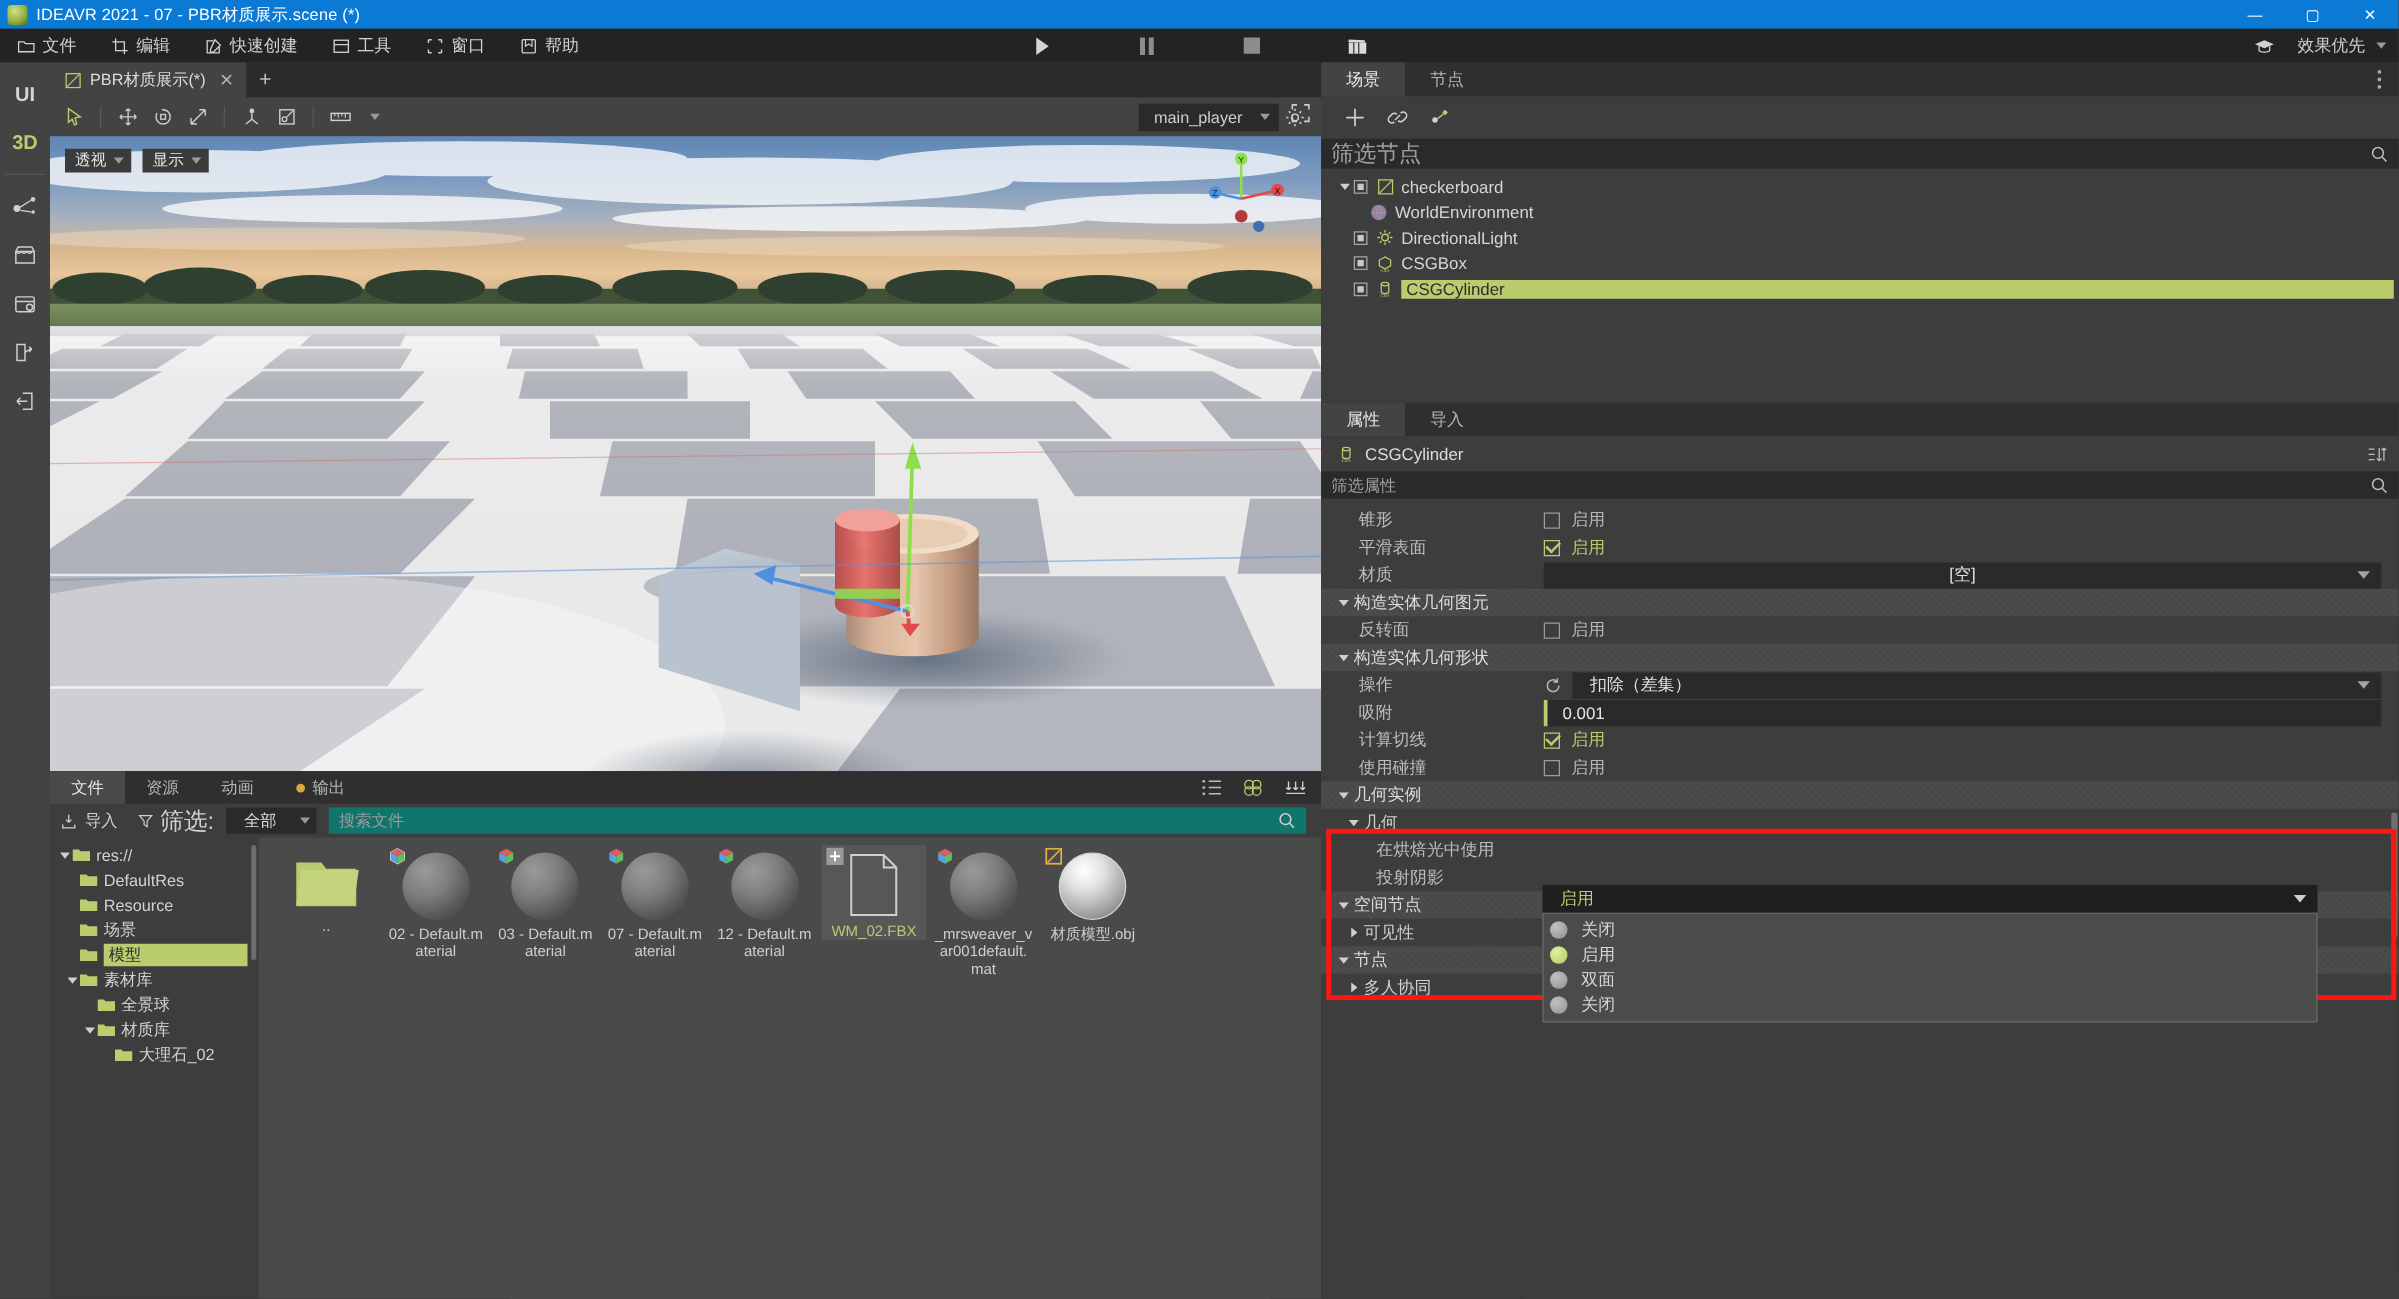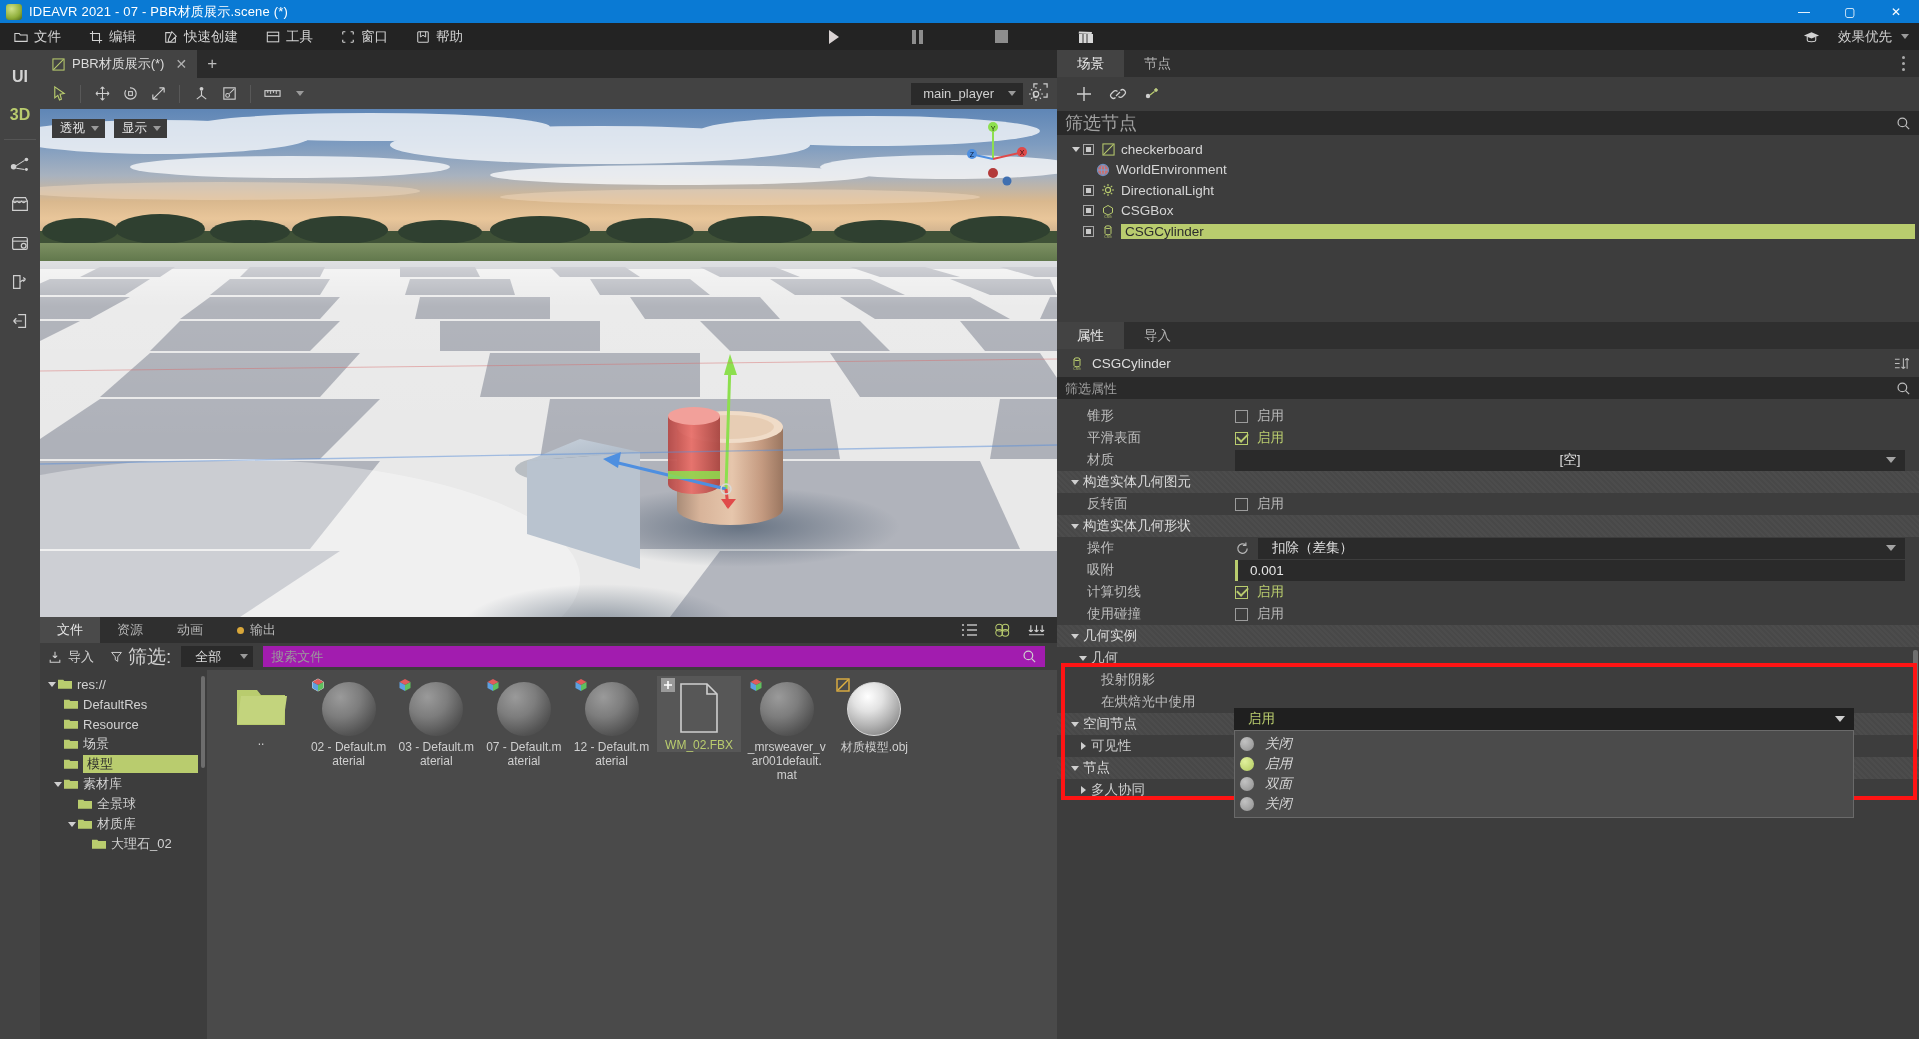--- a/index.html
+++ b/index.html
@@ -111,21 +111,21 @@
   .filepanel { position: absolute; left: 0; right: 0; bottom: 0; top: 567px; background: #3d3d3d; }
   .fp-tabs { height: 26px; background: #2f2f2f; display: flex; align-items: flex-end; }
   .fp-tab { height: 26px; padding: 0 17px; display: flex; align-items: center; gap: 6px; font-size: 13px; color: #b6b6b6; }
   .fp-tab.active { background: #4a4a4a; color: #e6e6e6; }
   .fp-tabs .right { margin-left: auto; display: flex; align-items: center; gap: 17px; padding-right: 12px; height: 26px; }
   .fp-toolbar { height: 27px; background: #3d3d3d; display: flex; align-items: center; gap: 10px; padding-left: 8px; }
   .fp-imp { display: flex; align-items: center; gap: 6px; font-size: 13px; color: #d0d0d0; }
   .fp-filter-lbl { display: flex; align-items: center; gap: 5px; font-size: 19px; color: #d0d0d0; margin-left: 6px; justify-content: space-between; }
   .fp-filter-sel { background: #2a2a2a; height: 21px; width: 72px; display: flex; align-items: center;
     justify-content: space-between; padding: 0 5px 0 14px; font-size: 13px; color: #dedede; }
-  .fp-search { flex: 1; margin-right: 12px; background: #a21caf; height: 21px; display: flex; align-items: center;
+  .fp-search { flex: 1; margin-right: 12px; background: #0f766e; height: 21px; display: flex; align-items: center;
     padding: 0 8px; position: relative; }
   .fp-search input { background: transparent; border: 0; outline: 0; color: #d8d8d8; font-size: 13px;
     font-family: inherit; width: 100%; }
   .fp-search input::placeholder { color: #9b9b9b; }
 
   .fp-body { position: absolute; top: 53px; left: 0; right: 0; bottom: 0; display: flex; }
   .fp-tree { width: 167px; background: #3d3d3d; padding-top: 4px; position: relative; overflow: hidden; }
   .tree-row { height: 20px; display: flex; align-items: center; font-size: 13px; color: #d2d2d2; white-space: nowrap; }
   .tree-row .tw { width: 12px; display:flex; align-items:center; justify-content:center; }
   .tree-row.sel > .lbl { background: #b9cc6e; color: #2b2b2b; padding: 0 4px; }
@@ -205,21 +205,21 @@
   .revert { margin-right: 8px; }
 
   
   .redbox { position: absolute; border: 4px solid #ff1414; pointer-events: none; z-index: 40; }
 
   
   .ddpop { position: absolute; z-index: 60; }
   .ddpop .ddhead { height: 22px; background: #1f1f1f; display: flex; align-items: center;
     padding: 0 8px 0 14px; color: #b9cc6e; font-size: 13.5px; position: relative; }
   .ddpop .ddhead .dn { position: absolute; right: 9px; width:0;height:0;border-left:5px solid transparent;border-right:5px solid transparent;border-top:6px solid #cfcfcf; }
-  .ddpop .ddlist { background: #4b4b4b; border: 1px solid #6a6a6a; padding: 3px 0; font-style: italic; }
+  .ddpop .ddlist { background: #4b4b4b; border: 1px solid #6a6a6a; padding: 3px 0; }
   .ddopt { height: 20px; display: flex; align-items: center; padding-left: 5px; font-size: 13.5px; color: #d6d6d6; }
   .radio { width: 14px; height: 14px; border-radius: 50%; margin-right: 11px; flex: 0 0 auto;
     background: radial-gradient(circle at 35% 32%, #c2c2c2, #8f8f8f); }
   .radio.on { background: radial-gradient(circle at 35% 32%, #e0f09c, #b1c95f); }
 
   .panel-scroll { position: absolute; right: 1px; width: 5px; background: #6e6e6e; border-radius: 2px; }
   svg { display: block; }
 </style>
 </head>
 <body>
@@ -1157,26 +1157,26 @@
         <span class="tri-d"></span>
         <span>几何实例</span>
       </div>
 
       <div class="p-sub">
         <span class="tri-d2"></span>
         <span>几何</span>
       </div>
 
       <div class="p-row">
+        <div class="p-lbl" style="padding-left:44px">在烘焙光中使用</div>
+        <div class="p-val"></div>
+      </div>
+
+      <div class="p-row">
         <div class="p-lbl" style="padding-left:44px">投射阴影</div>
-        <div class="p-val"></div>
-      </div>
-
-      <div class="p-row">
-        <div class="p-lbl" style="padding-left:44px">在烘焙光中使用</div>
         <div class="p-val"></div>
       </div>
 
       <div class="p-sect">
         <span class="tri-d"></span>
         <span>空间节点</span>
       </div>
 
       <div class="p-sub">
         <span class="tri-r"></span>

